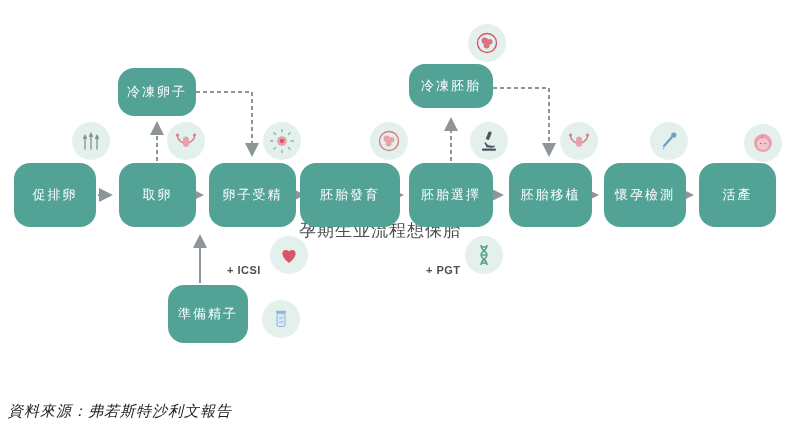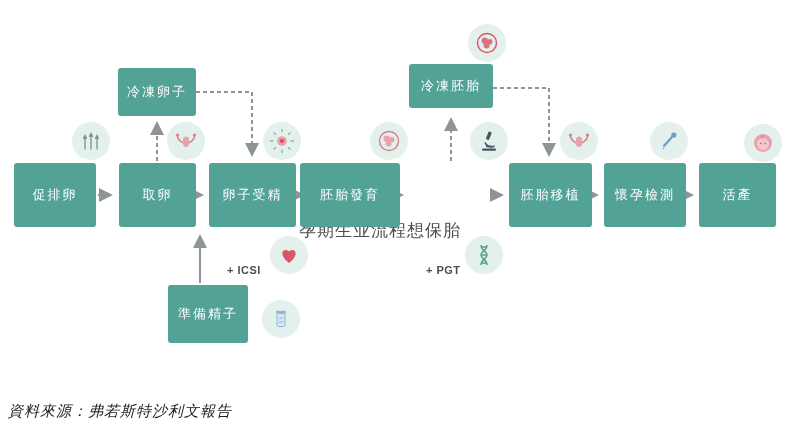--- a/index.html
+++ b/index.html
@@ -2,21 +2,21 @@
 <html><head>
 <meta charset="utf-8">
 <style>
   html,body{margin:0;padding:0;background:#fff;}
   .canvas{
     position:relative;width:807px;height:426px;background:#ffffff;
     font-family:"Liberation Sans", sans-serif;overflow:hidden;
   }
   .arrows{position:absolute;left:0;top:0;z-index:1;}
   .box{
-    position:absolute;z-index:3;background:#52a296;border-radius:3px;
+    position:absolute;z-index:3;background:#52a296;border-radius:16px;
     color:#ffffff;display:flex;align-items:center;justify-content:center;
     font-size:13px;letter-spacing:2px;text-align:center;line-height:1.2;
   }
   .circle{
     position:absolute;z-index:2;width:38px;height:38px;border-radius:50%;
     background:#e3f0ec;display:flex;align-items:center;justify-content:center;
   }
   .sub{
     position:absolute;z-index:3;font-size:11px;font-weight:bold;color:#4a4f52;
     letter-spacing:0.5px;
@@ -69,20 +69,23 @@
     </div>
   <div class="box" style="left:119px;top:163px;width:77px;height:64px">
       <span>取卵</span>
     </div>
   <div class="box" style="left:209px;top:163px;width:87px;height:64px">
       <span>卵子受精</span>
     </div>
   <div class="box" style="left:300px;top:163px;width:100px;height:64px">
       <span>胚胎發育</span>
     </div>
+  <div class="box" style="left:409px;top:163px;width:84px;height:64px">
+      <span>胚胎選擇</span>
+    </div>
   <div class="box" style="left:509px;top:163px;width:83px;height:64px">
       <span>胚胎移植</span>
     </div>
   <div class="box" style="left:604px;top:163px;width:82px;height:64px">
       <span>懷孕檢測</span>
     </div>
   <div class="box" style="left:699px;top:163px;width:77px;height:64px">
       <span>活產</span>
     </div>
 

